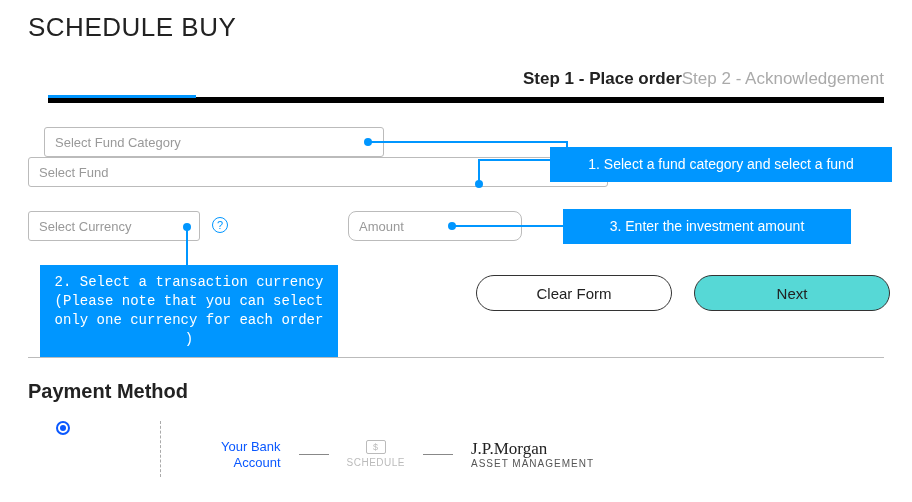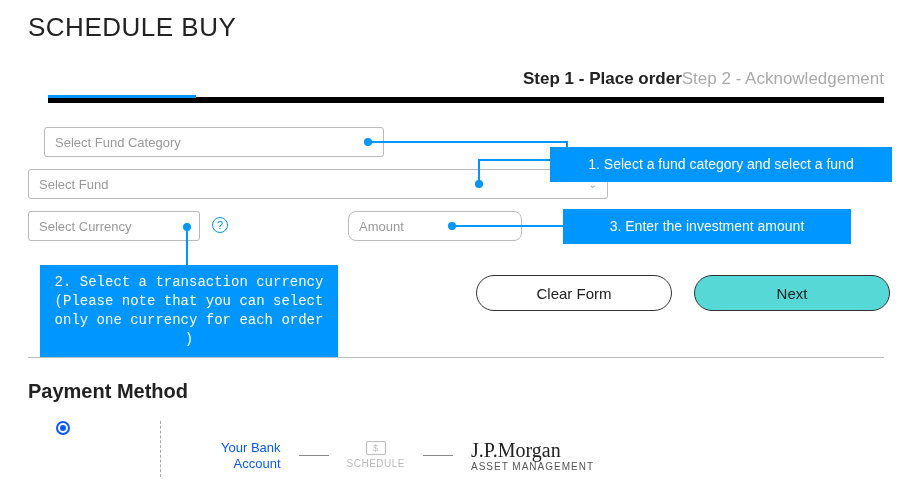--- a/index.html
+++ b/index.html
@@ -60,21 +60,21 @@
     border: 1px solid #bbb;
     border-radius: 3px;
     display: flex;
     align-items: center;
     padding: 0 10px;
     font-size: 13px;
     color: #999;
     background: #fff;
   }
   .fund-cat { top: 0; left: 16px; width: 340px; }
-  .fund { top: 42px; left: 0; width: 580px; }
+  .fund { top: 30px; left: 0; width: 580px; }
   .currency { top: 84px; left: 0; width: 172px; }
   .amount { top: 84px; left: 320px; width: 174px; border-radius: 8px; }
   .help-icon {
     position: absolute;
     top: 90px; left: 184px;
     width: 16px; height: 16px;
     border: 1px solid #0096ff;
     border-radius: 50%;
     color: #0096ff;
     font-size: 11px;
@@ -197,21 +197,21 @@
     margin: 0 auto 3px auto;
     font-size: 9px;
     display:flex;align-items:center;justify-content:center;
   }
   .jpm {
     text-align: left;
     line-height: 1.1;
   }
   .jpm-top {
     font-family: Georgia, 'Times New Roman', serif;
-    font-size: 20px;
+    font-size: 17px;
     color: #222;
   }
   .jpm-sub {
     font-size: 10px;
     letter-spacing: 1px;
     color: #555;
   }
 </style>
 </head>
 <body>

